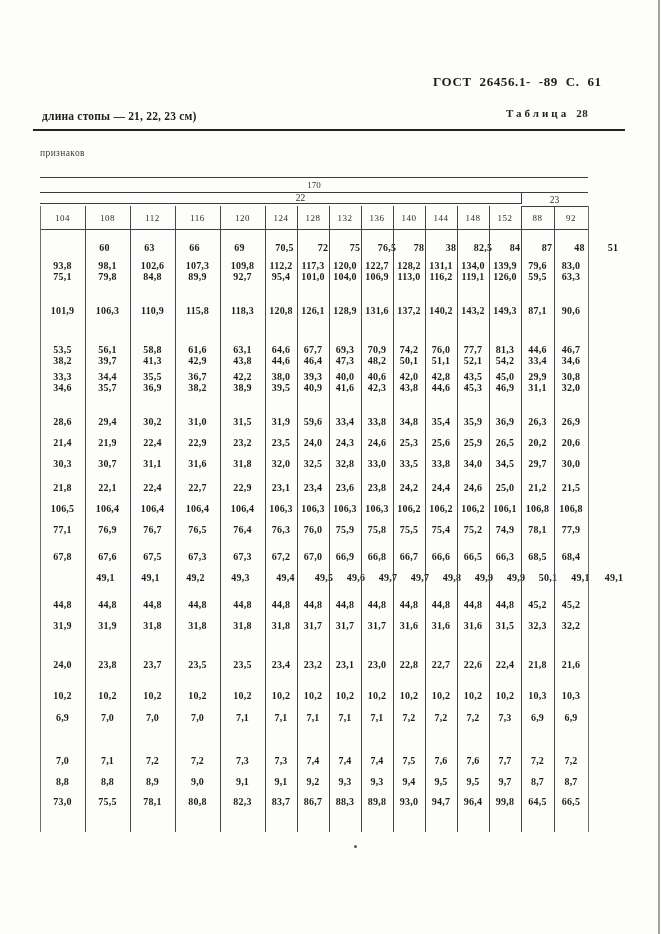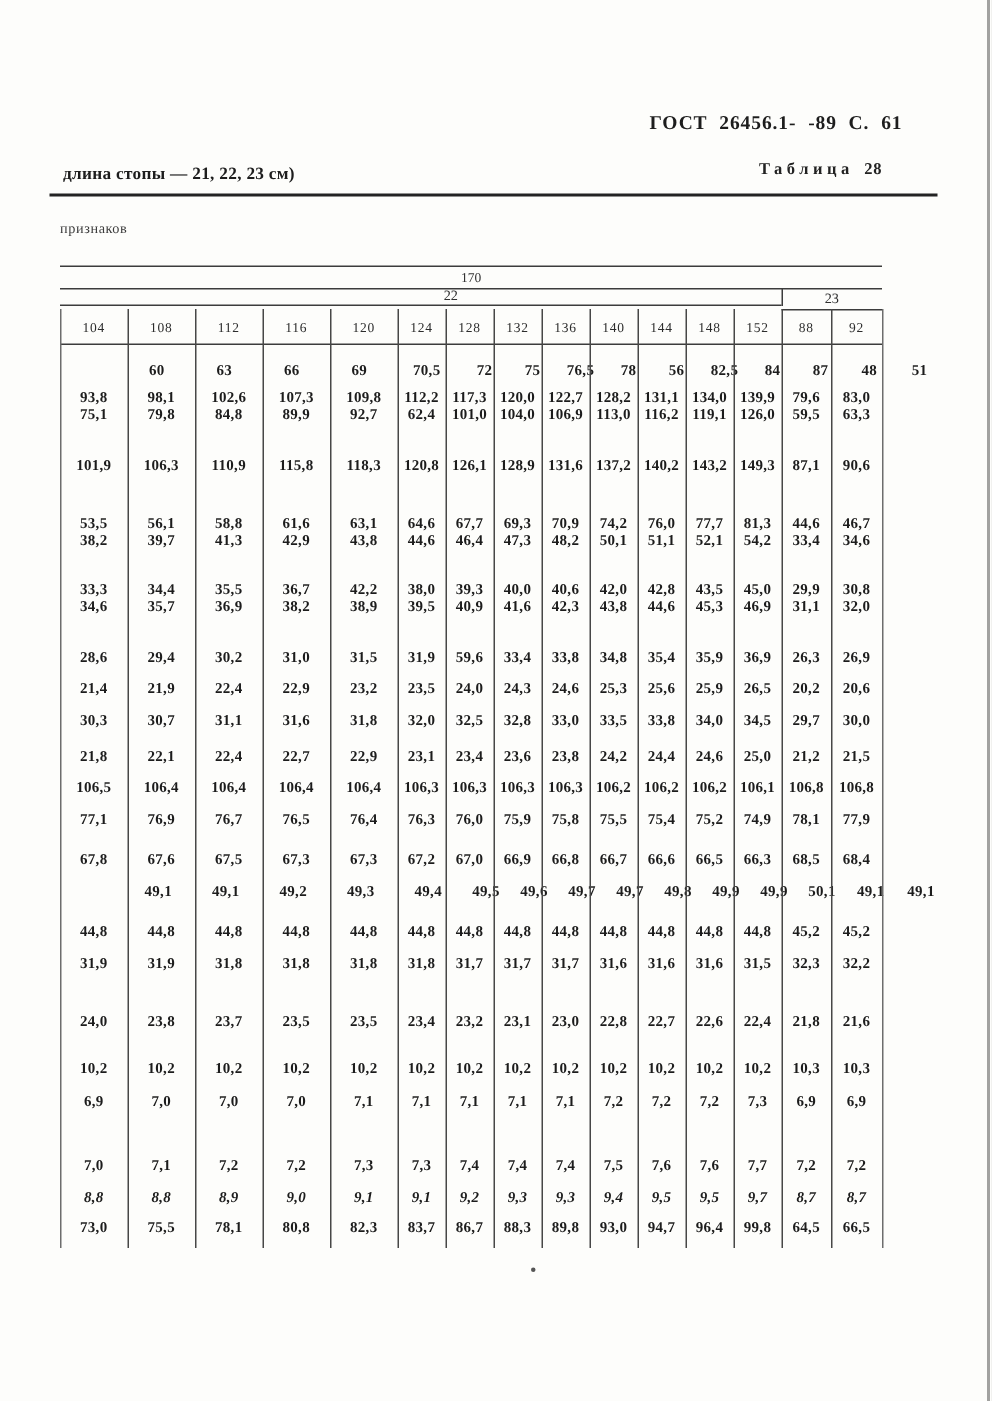--- a/index.html
+++ b/index.html
@@ -91,21 +91,21 @@
         <div class="trow" style="margin-top: 13px; padding-left: 42px;">
           <div class="tcell">60</div>
           <div class="tcell">63</div>
           <div class="tcell">66</div>
           <div class="tcell">69</div>
           <div class="tcell">70,5</div>
           <div class="tcell">72</div>
           <div class="tcell">75</div>
           <div class="tcell">76,5</div>
           <div class="tcell">78</div>
-          <div class="tcell">56</div>
+          <div class="tcell">38</div>
           <div class="tcell">82,5</div>
           <div class="tcell">84</div>
           <div class="tcell">87</div>
           <div class="tcell">48</div>
           <div class="tcell">51</div>
         </div>
         <div class="trow" style="margin-top: 7px;">
           <div class="tcell">93,8</div>
           <div class="tcell">98,1</div>
           <div class="tcell">102,6</div>
@@ -121,21 +121,21 @@
           <div class="tcell">139,9</div>
           <div class="tcell">79,6</div>
           <div class="tcell">83,0</div>
         </div>
         <div class="trow" style="margin-top: 0px;">
           <div class="tcell">75,1</div>
           <div class="tcell">79,8</div>
           <div class="tcell">84,8</div>
           <div class="tcell">89,9</div>
           <div class="tcell">92,7</div>
-          <div class="tcell">62,4</div>
+          <div class="tcell">95,4</div>
           <div class="tcell">101,0</div>
           <div class="tcell">104,0</div>
           <div class="tcell">106,9</div>
           <div class="tcell">113,0</div>
           <div class="tcell">116,2</div>
           <div class="tcell">119,1</div>
           <div class="tcell">126,0</div>
           <div class="tcell">59,5</div>
           <div class="tcell">63,3</div>
         </div>
@@ -183,21 +183,21 @@
           <div class="tcell">46,4</div>
           <div class="tcell">47,3</div>
           <div class="tcell">48,2</div>
           <div class="tcell">50,1</div>
           <div class="tcell">51,1</div>
           <div class="tcell">52,1</div>
           <div class="tcell">54,2</div>
           <div class="tcell">33,4</div>
           <div class="tcell">34,6</div>
         </div>
-        <div class="trow" style="margin-top: 22px;">
+        <div class="trow" style="margin-top: 5px;">
           <div class="tcell">33,3</div>
           <div class="tcell">34,4</div>
           <div class="tcell">35,5</div>
           <div class="tcell">36,7</div>
           <div class="tcell">42,2</div>
           <div class="tcell">38,0</div>
           <div class="tcell">39,3</div>
           <div class="tcell">40,0</div>
           <div class="tcell">40,6</div>
           <div class="tcell">42,0</div>
@@ -455,21 +455,21 @@
           <div class="tcell">7,4</div>
           <div class="tcell">7,4</div>
           <div class="tcell">7,4</div>
           <div class="tcell">7,5</div>
           <div class="tcell">7,6</div>
           <div class="tcell">7,6</div>
           <div class="tcell">7,7</div>
           <div class="tcell">7,2</div>
           <div class="tcell">7,2</div>
         </div>
-        <div class="trow" style="margin-top: 10px; font-style: italic;">
+        <div class="trow" style="margin-top: 10px;">
           <div class="tcell">8,8</div>
           <div class="tcell">8,8</div>
           <div class="tcell">8,9</div>
           <div class="tcell">9,0</div>
           <div class="tcell">9,1</div>
           <div class="tcell">9,1</div>
           <div class="tcell">9,2</div>
           <div class="tcell">9,3</div>
           <div class="tcell">9,3</div>
           <div class="tcell">9,4</div>

